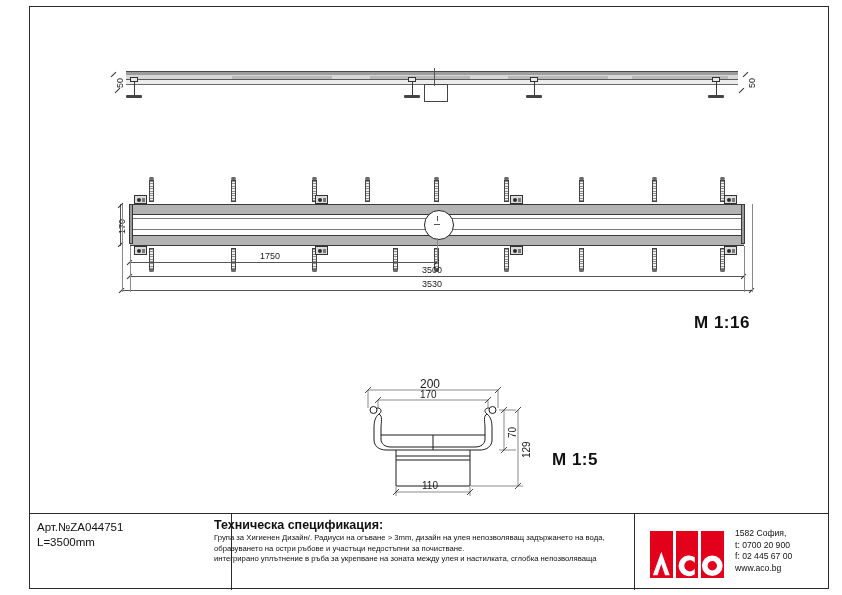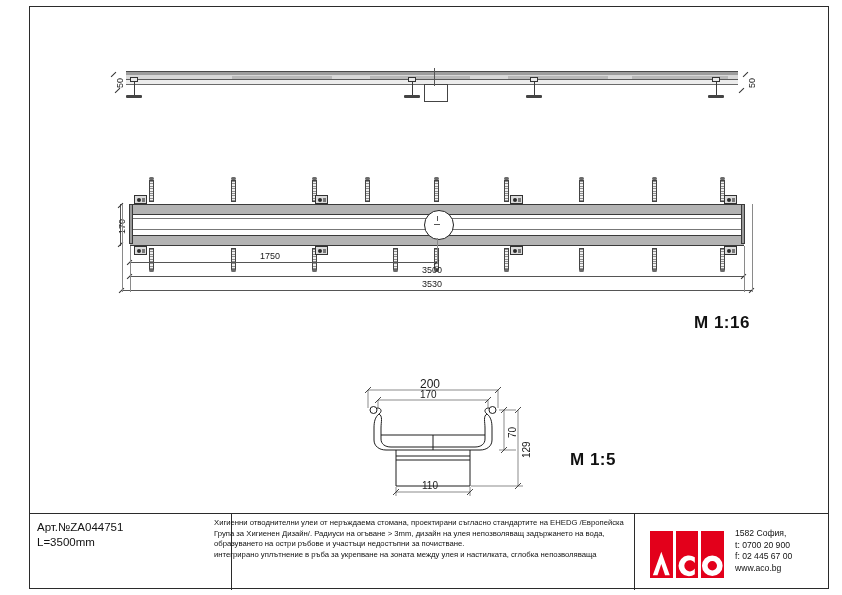--- a/index.html
+++ b/index.html
@@ -281,31 +281,31 @@
       </g>
     </svg>
 
     <div class="dimtxt" style="left:62px;top:2px;font-size:12px;">200</div>
     <div class="dimtxt" style="left:62px;top:12px;font-size:10px;">170</div>
     <div class="dimtxt rot" style="left:150px;top:60px;font-size:10px;">70</div>
     <div class="dimtxt rot" style="left:164px;top:80px;font-size:10px;">129</div>
     <div class="dimtxt" style="left:64px;top:103px;font-size:10px;">110</div>
   </div>
 
-  <div class="scale" style="left:552px;top:450px;margin-left:18px;">M 1:5</div>
+  <div class="scale" style="left:552px;top:450px;">M 1:5</div>
 
   <div class="tb">
 
     <div class="tb-c1">
       <div class="tb-line">Арт.№ZA044751</div>
       <div class="tb-line">L=3500mm</div>
     </div>
 
     <div class="tb-c2">
-      <div class="spec-b">Хигиенни отводнителни улеи от неръждаема стомана, проектирани съгласно стандартите на EHEDG /Европейска</div>
+      <div class="spec-h">Техническа спецификация:</div>
       <div class="spec-b">Група за Хигиенен Дизайн/. Радиуси на огъване &gt; 3mm, дизайн на улея непозволяващ задържането на вода,</div>
       <div class="spec-b">образуването на остри ръбове и участъци недостъпни за почистване.</div>
       <div class="spec-b">интегрирано уплътнение в ръба за укрепване на зоната между улея и настилката, сглобка непозволяваща</div>
     </div>
 
     <div class="tb-c3">
       <div class="aco">
         <div class="aco-sq">
           <svg class="aco-g" viewBox="0 0 24 50">
               <path d="M12,22 L3,47 L8,47 L12,35 L16,47 L21,47 Z M9.6,41 h4.8" fill="#ffffff"></path>

